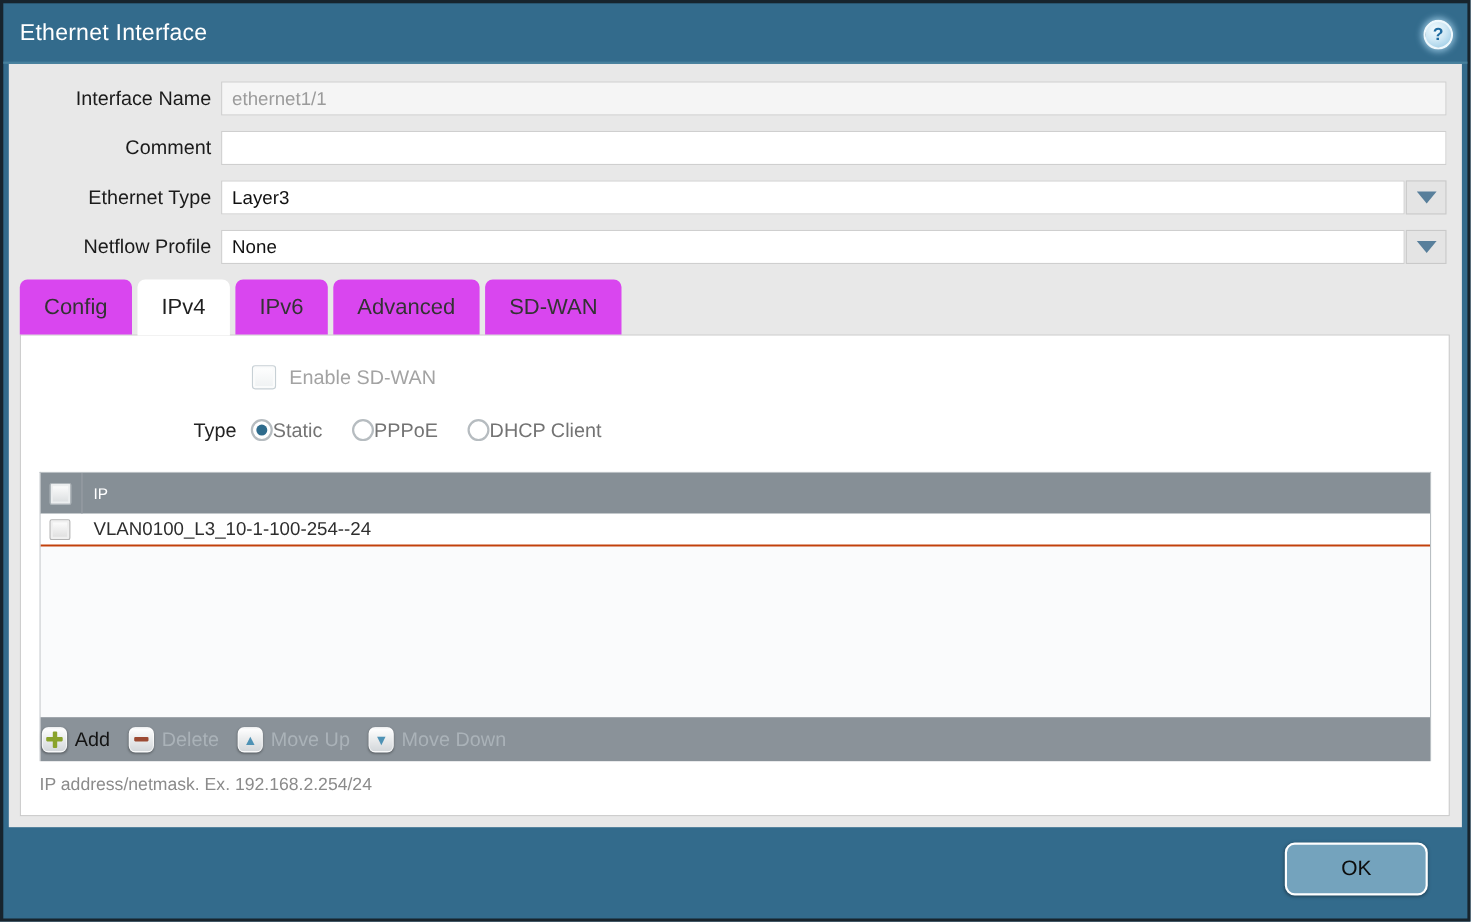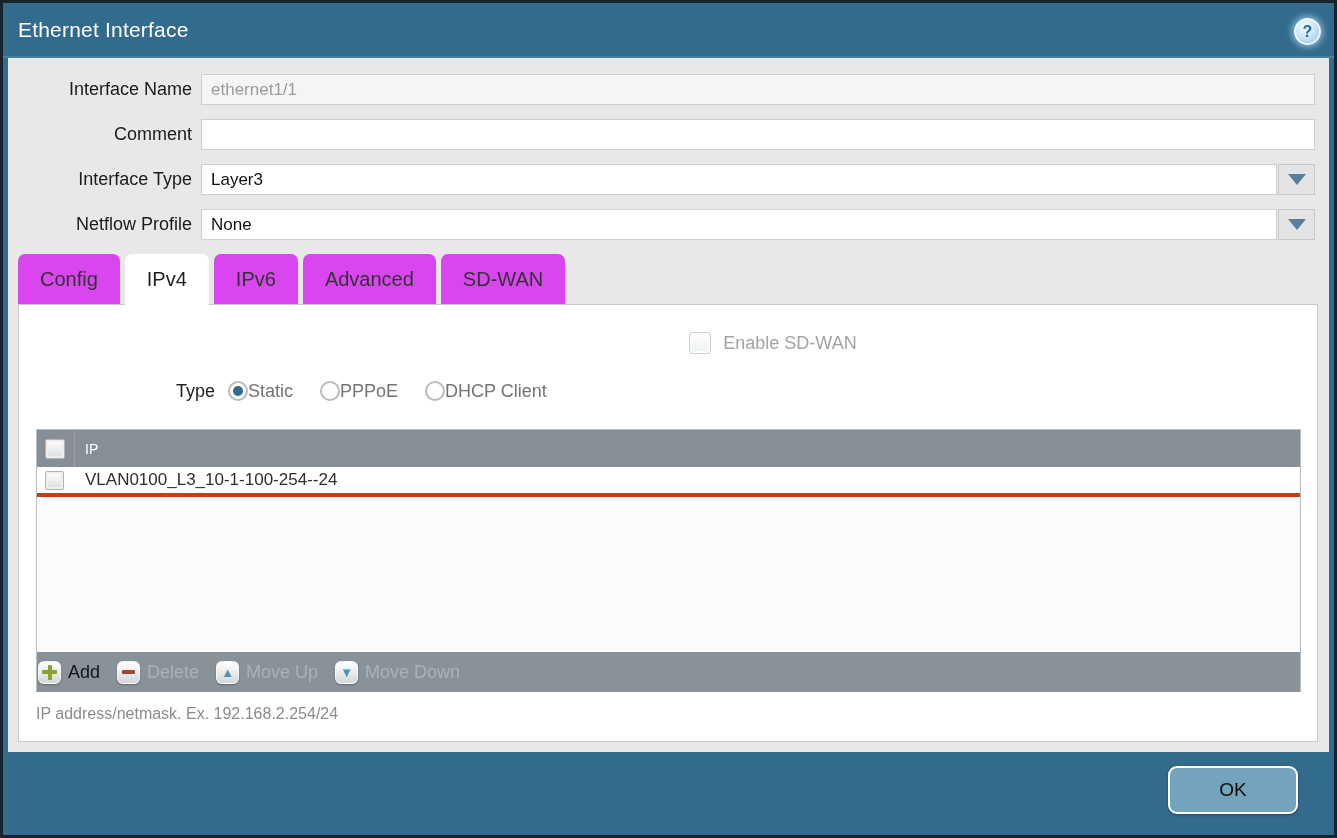--- a/index.html
+++ b/index.html
@@ -84,21 +84,21 @@
   }
   .tab.active { background: #ffffff; color: #1f1f1f; height: 51px; margin-bottom: -1px; }
 
   
   .panel {
     margin: 0 11px 0 10px; height: 438px;
     background: #ffffff; border: 1px solid #c9c9c9;
     position: relative; z-index: 1;
   }
 
-  .sdwan-row { display: flex; align-items: center; margin: 26px 0 0 210px; height: 24px; justify-content: center; }
+  .sdwan-row { display: flex; align-items: center; margin: 26px 0 0 210px; height: 24px; }
   .checkbox {
     width: 22px; height: 22px; border-radius: 3px;
     border: 1px solid #c7d0d5;
     background: linear-gradient(#ffffff, #eef1f2);
     box-shadow: inset 0 0 0 2px #fafbfb;
   }
   .sdwan-label { margin-left: 12px; font-size: 18px; color: #a3a3a3; }
 
   .type-row { display: flex; align-items: center; margin: 24px 0 0 157px; height: 24px; }
   .type-label { font-size: 18px; color: #222; margin-right: 13px; }
@@ -119,21 +119,21 @@
   .ip-thead {
     height: 37px; background: #868f96;
     display: flex; align-items: center; padding-left: 8px;
   }
   .th-check { width: 20px; height: 20px; border-radius: 2px;
     border: 1px solid #aeb5ba; background: linear-gradient(#ffffff, #d9dcde);
     box-shadow: inset 0 0 0 2px #eceeef; }
   .ip-thead .col-sep { width: 1px; height: 37px; background: #99a0a6; margin-left: 9px; }
   .ip-th-label { color: #ffffff; font-size: 14px; padding-left: 10px; }
   .ip-row {
-    height: 30px; background: #ffffff; border-bottom: 4px solid #c2410c;
+    height: 30px; background: #ffffff; border-bottom: 2px solid #c2410c;
     display: flex; align-items: center; padding-left: 8px; cursor: default;
   }
   .row-check { width: 19px; height: 19px; border-radius: 2px;
     border: 1px solid #b2b2b2; background: linear-gradient(#ffffff, #dcdcdc);
     box-shadow: inset 0 0 0 2px #efefef; cursor: pointer; }
   .ip-row-text { padding-left: 21px; font-size: 17px; color: #2e2e2e; }
   .ip-empty { height: 155px; background: #fafbfc; }
 
   .ip-toolbar {
     height: 40px; background: #8a9299;
@@ -194,21 +194,21 @@
     </div>
 
     <div class="form-row">
       <div class="form-label">Comment</div>
       <div class="form-field">
         <input class="text-input" value="" style="">
       </div>
     </div>
 
     <div class="form-row">
-      <div class="form-label">Interface Type</div>
+      <div class="form-label">Ethernet Type</div>
       <div class="form-field">
         <div class="dd-value">Layer3</div>
         <div class="dd-arrow-btn">
           <span class="dd-arrow"></span>
         </div>
       </div>
     </div>
 
     <div class="form-row">
       <div class="form-label">Netflow Profile</div>

